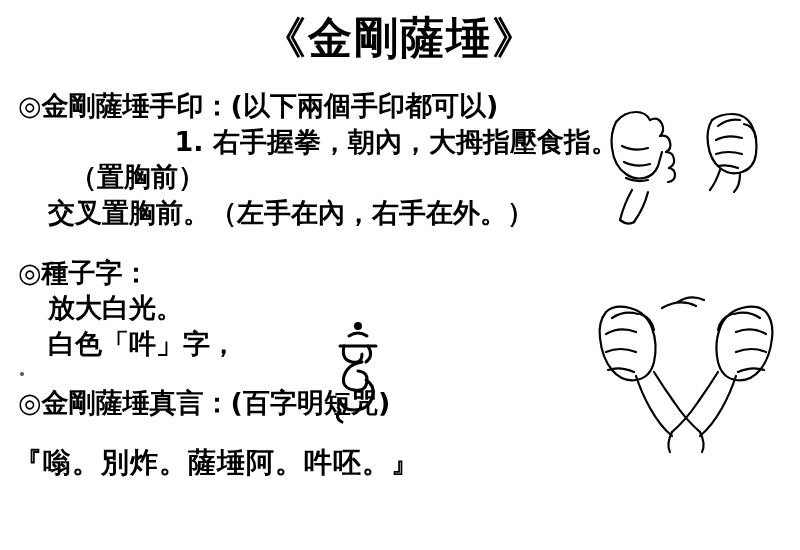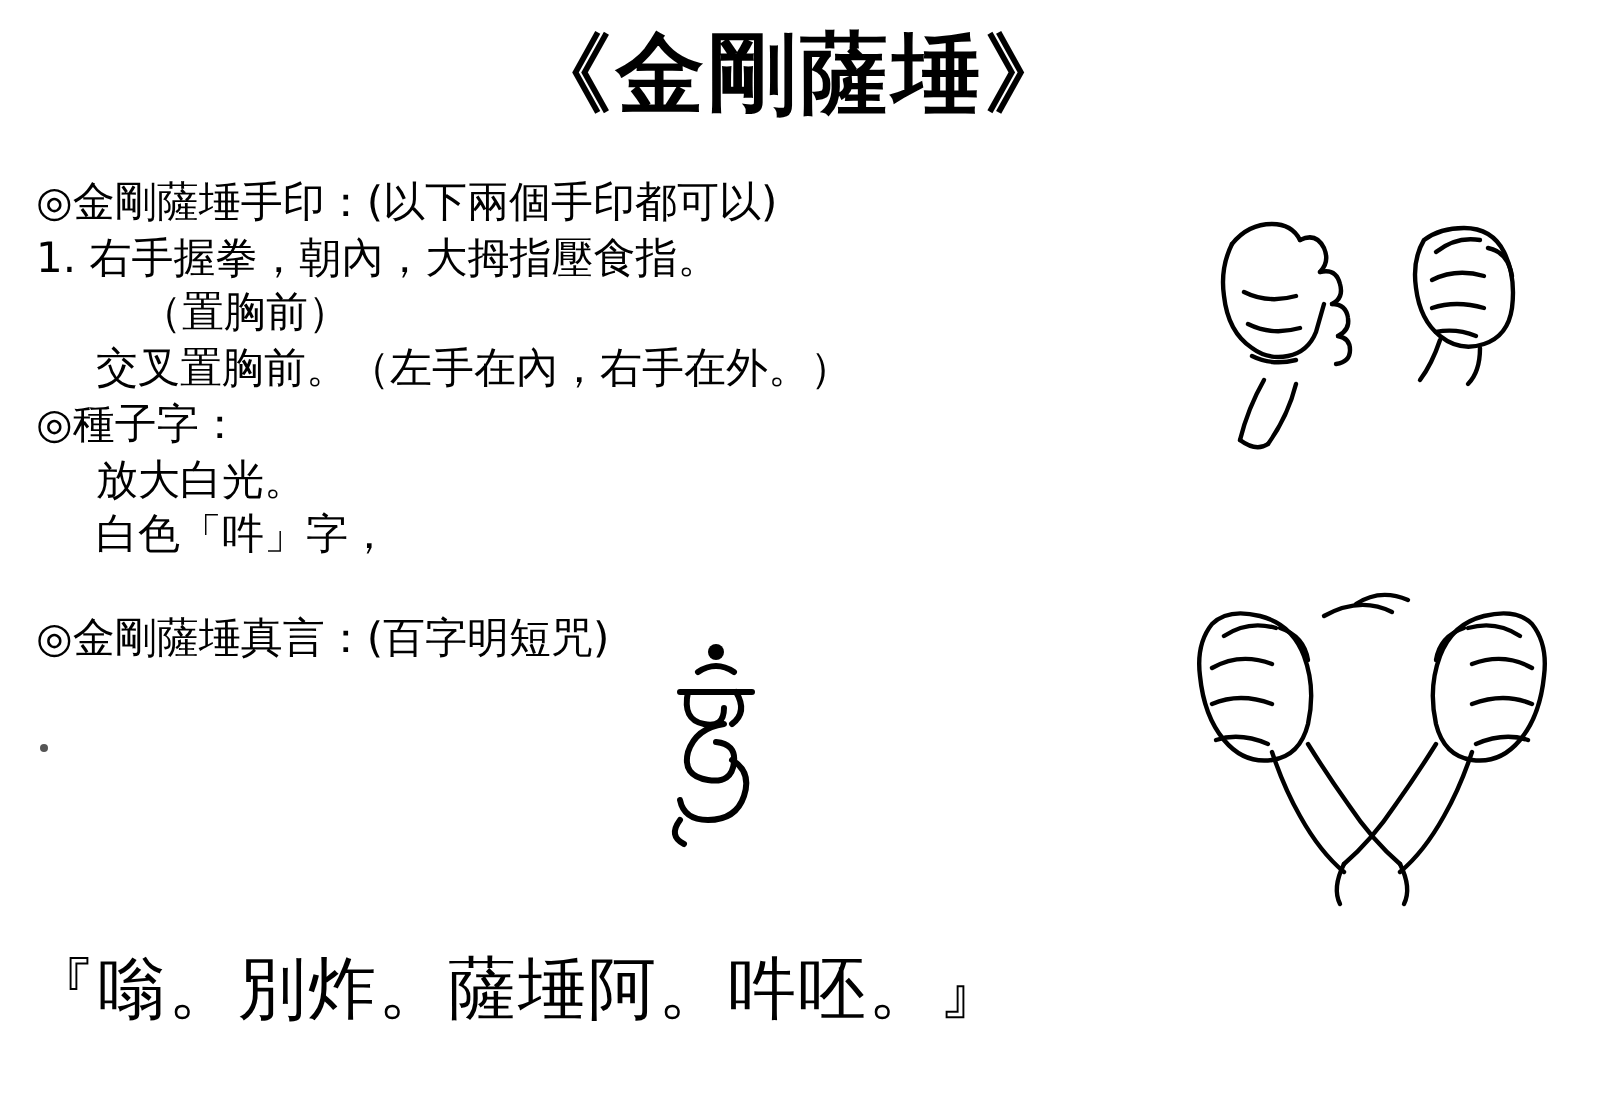--- a/index.html
+++ b/index.html
@@ -32,35 +32,36 @@
     line-height: 1.1;
     font-family: "DejaVu Serif", "Liberation Serif", serif;
   }
   .body-text {
     position: absolute;
     left: 18px;
     top: 88px;
     width: 600px;
   }
   .line {
-    font-size: 21px;
+    font-size: 27px;
     line-height: 1.32;
     white-space: pre;
     font-family: "DejaVu Sans", "Liberation Sans", sans-serif;
+    font-weight: bold;
   }
   .indent1 { padding-left: 30px; }
   .indent2 { padding-left: 52px; }
-  .numbered { padding-left: 0px; }
+  .numbered { padding-left: 0px; text-align: right; }
   .mantra {
     position: absolute;
     left: 14px;
-    top: 472px;
+    top: 444px;
     width: 780px;
-    font-size: 34px;
-    font-weight: normal;
+    font-size: 28px;
+    font-weight: bold;
     letter-spacing: 1px;
     white-space: pre;
     font-family: "DejaVu Serif", "Liberation Serif", serif;
   }
   .seed-syllable {
     position: absolute;
     left: 318px;
     top: 318px;
     width: 80px;
     height: 110px;
@@ -85,21 +86,21 @@
 
 <div class="page">
 
   <div class="title">《金剛薩埵》</div>
 
   <div class="body-text">
     <div class="line">◎金剛薩埵手印：(以下兩個手印都可以)</div>
     <div class="line numbered">1. 右手握拳，朝內，大拇指壓食指。</div>
     <div class="line indent2">（置胸前）</div>
     <div class="line indent1">交叉置胸前。（左手在內，右手在外。）</div>
-    <div class="line" style="margin-top:0;">◎種子字：</div>
+    <div class="line" style="margin-top:24px;">◎種子字：</div>
     <div class="line indent1">放大白光。</div>
     <div class="line indent1">白色「吽」字，</div>
     <div class="line" style="margin-top:24px;">◎金剛薩埵真言：(百字明短咒)</div>
   </div>
 
   <div class="dot-mark"></div>
 
   <div class="mantra">『嗡。別炸。薩埵阿。吽呸。』</div>
 
   <div class="seed-syllable">

